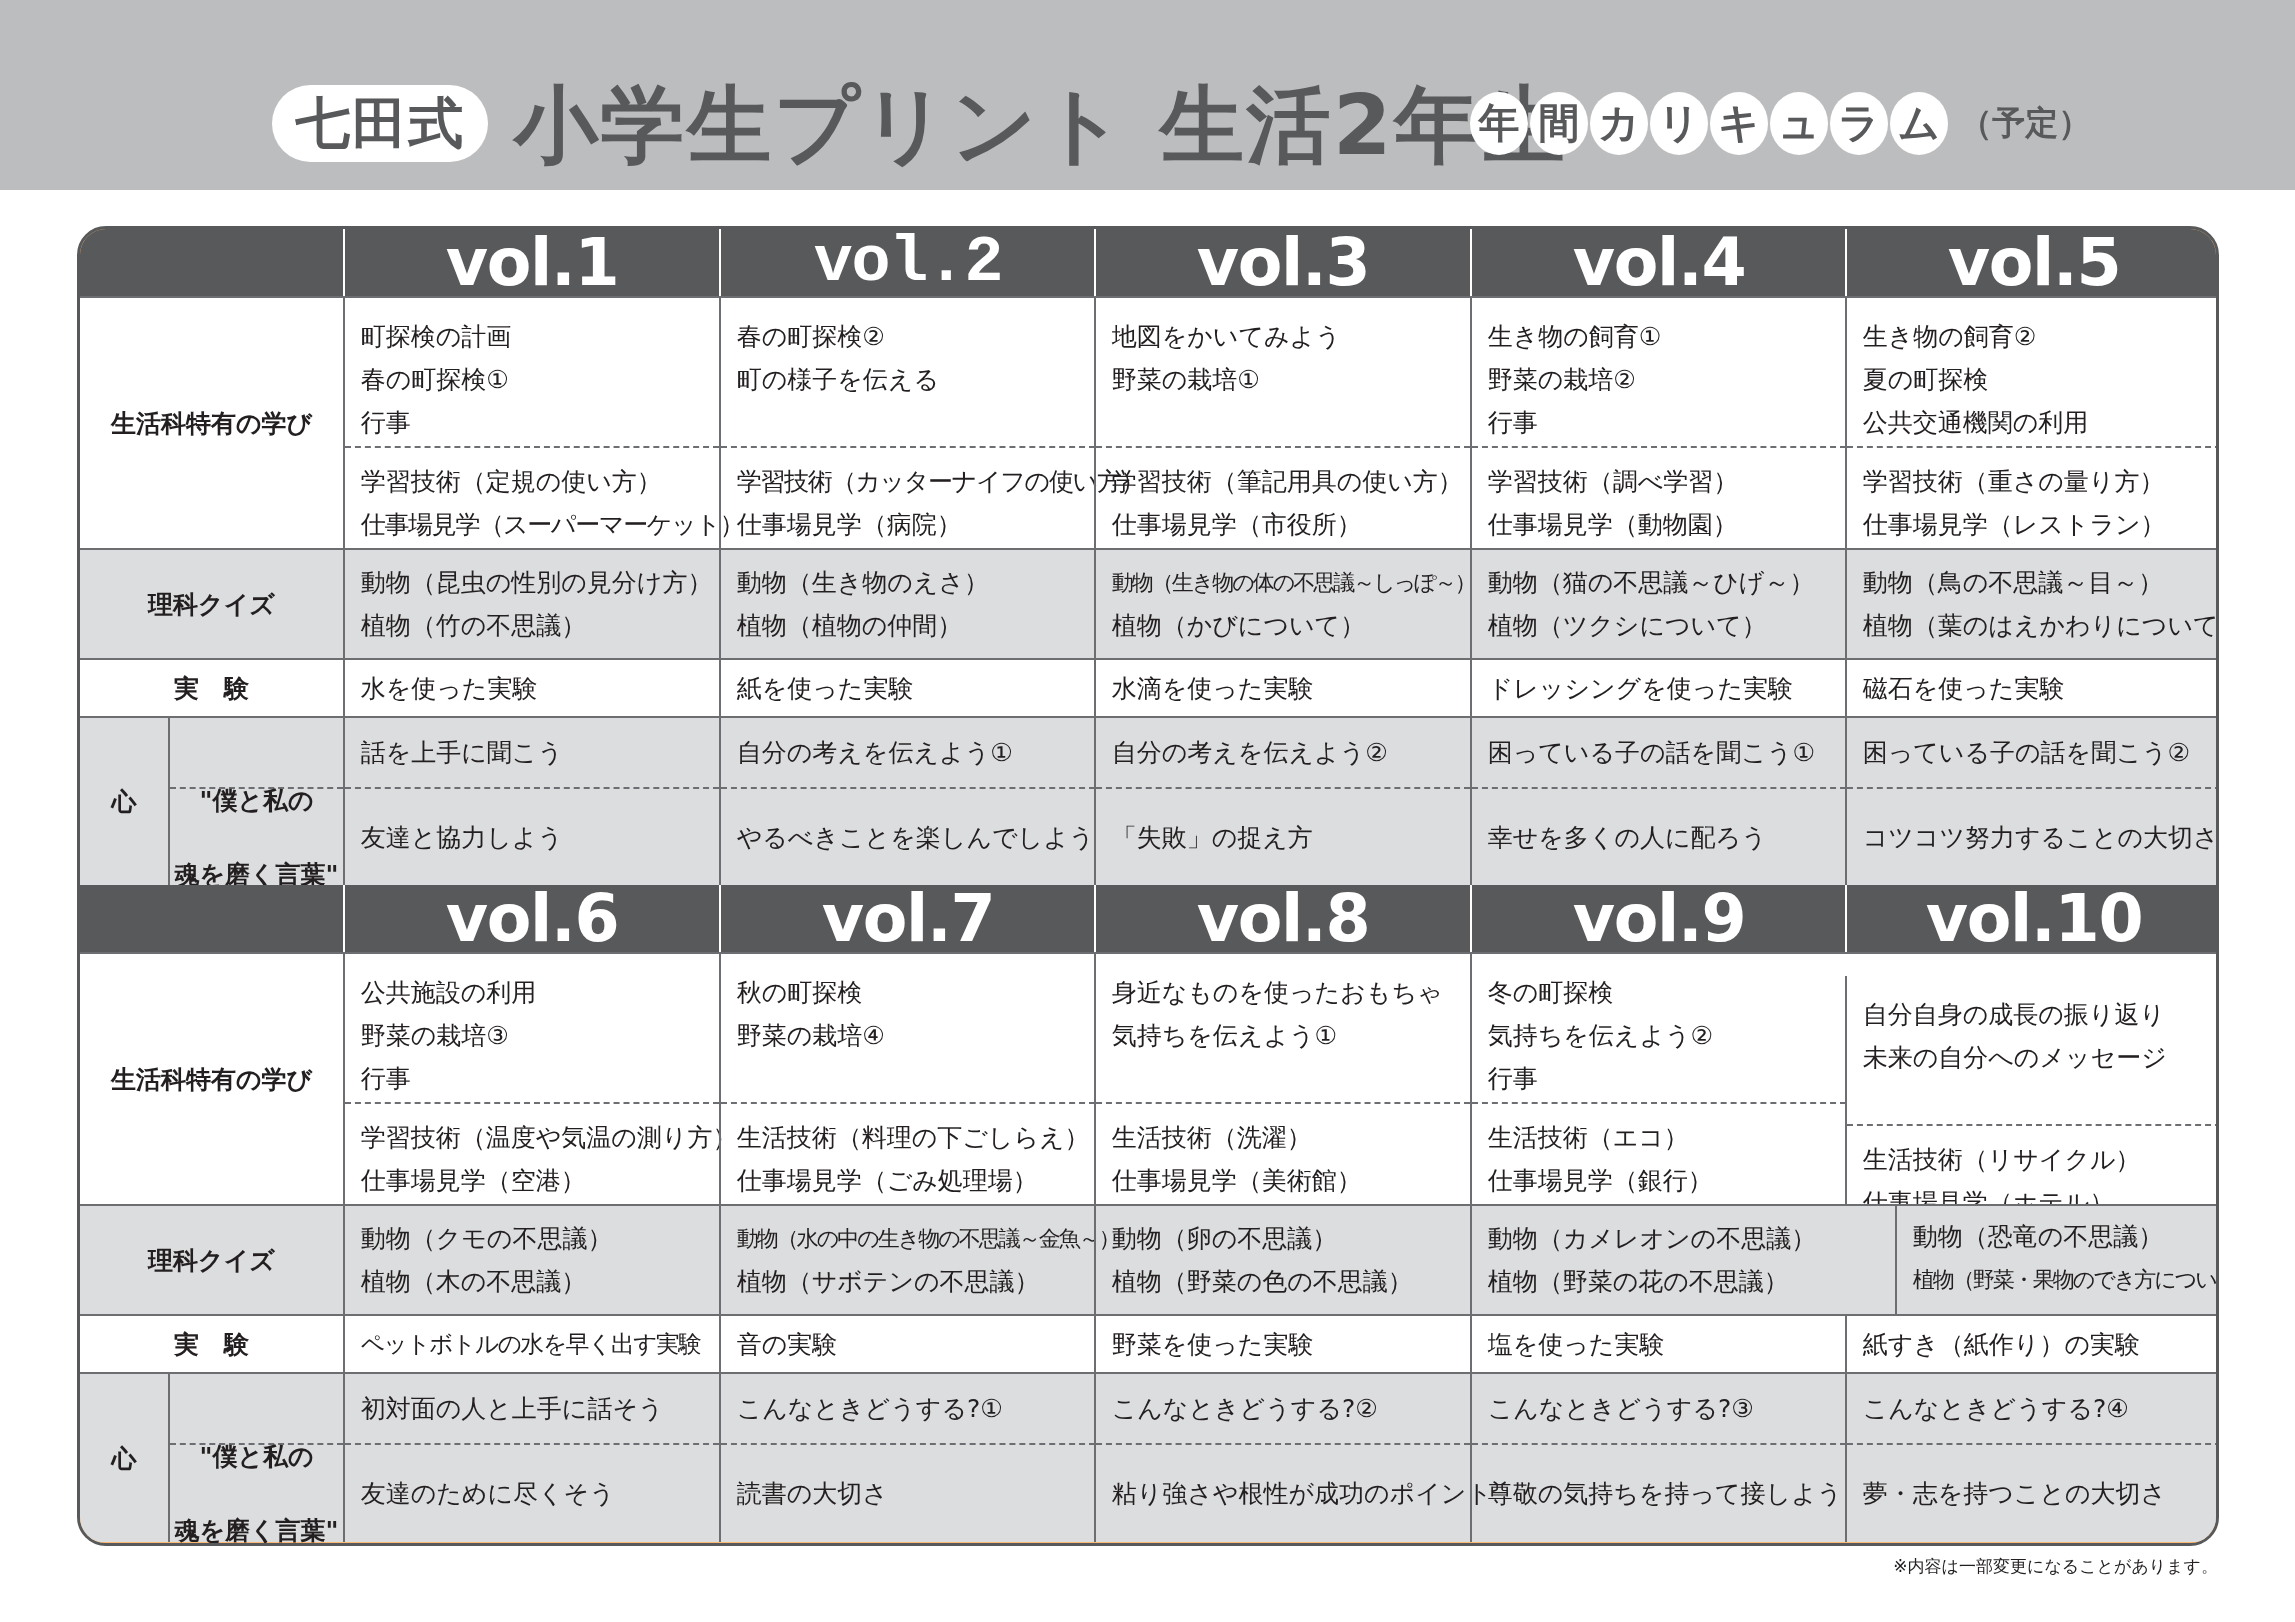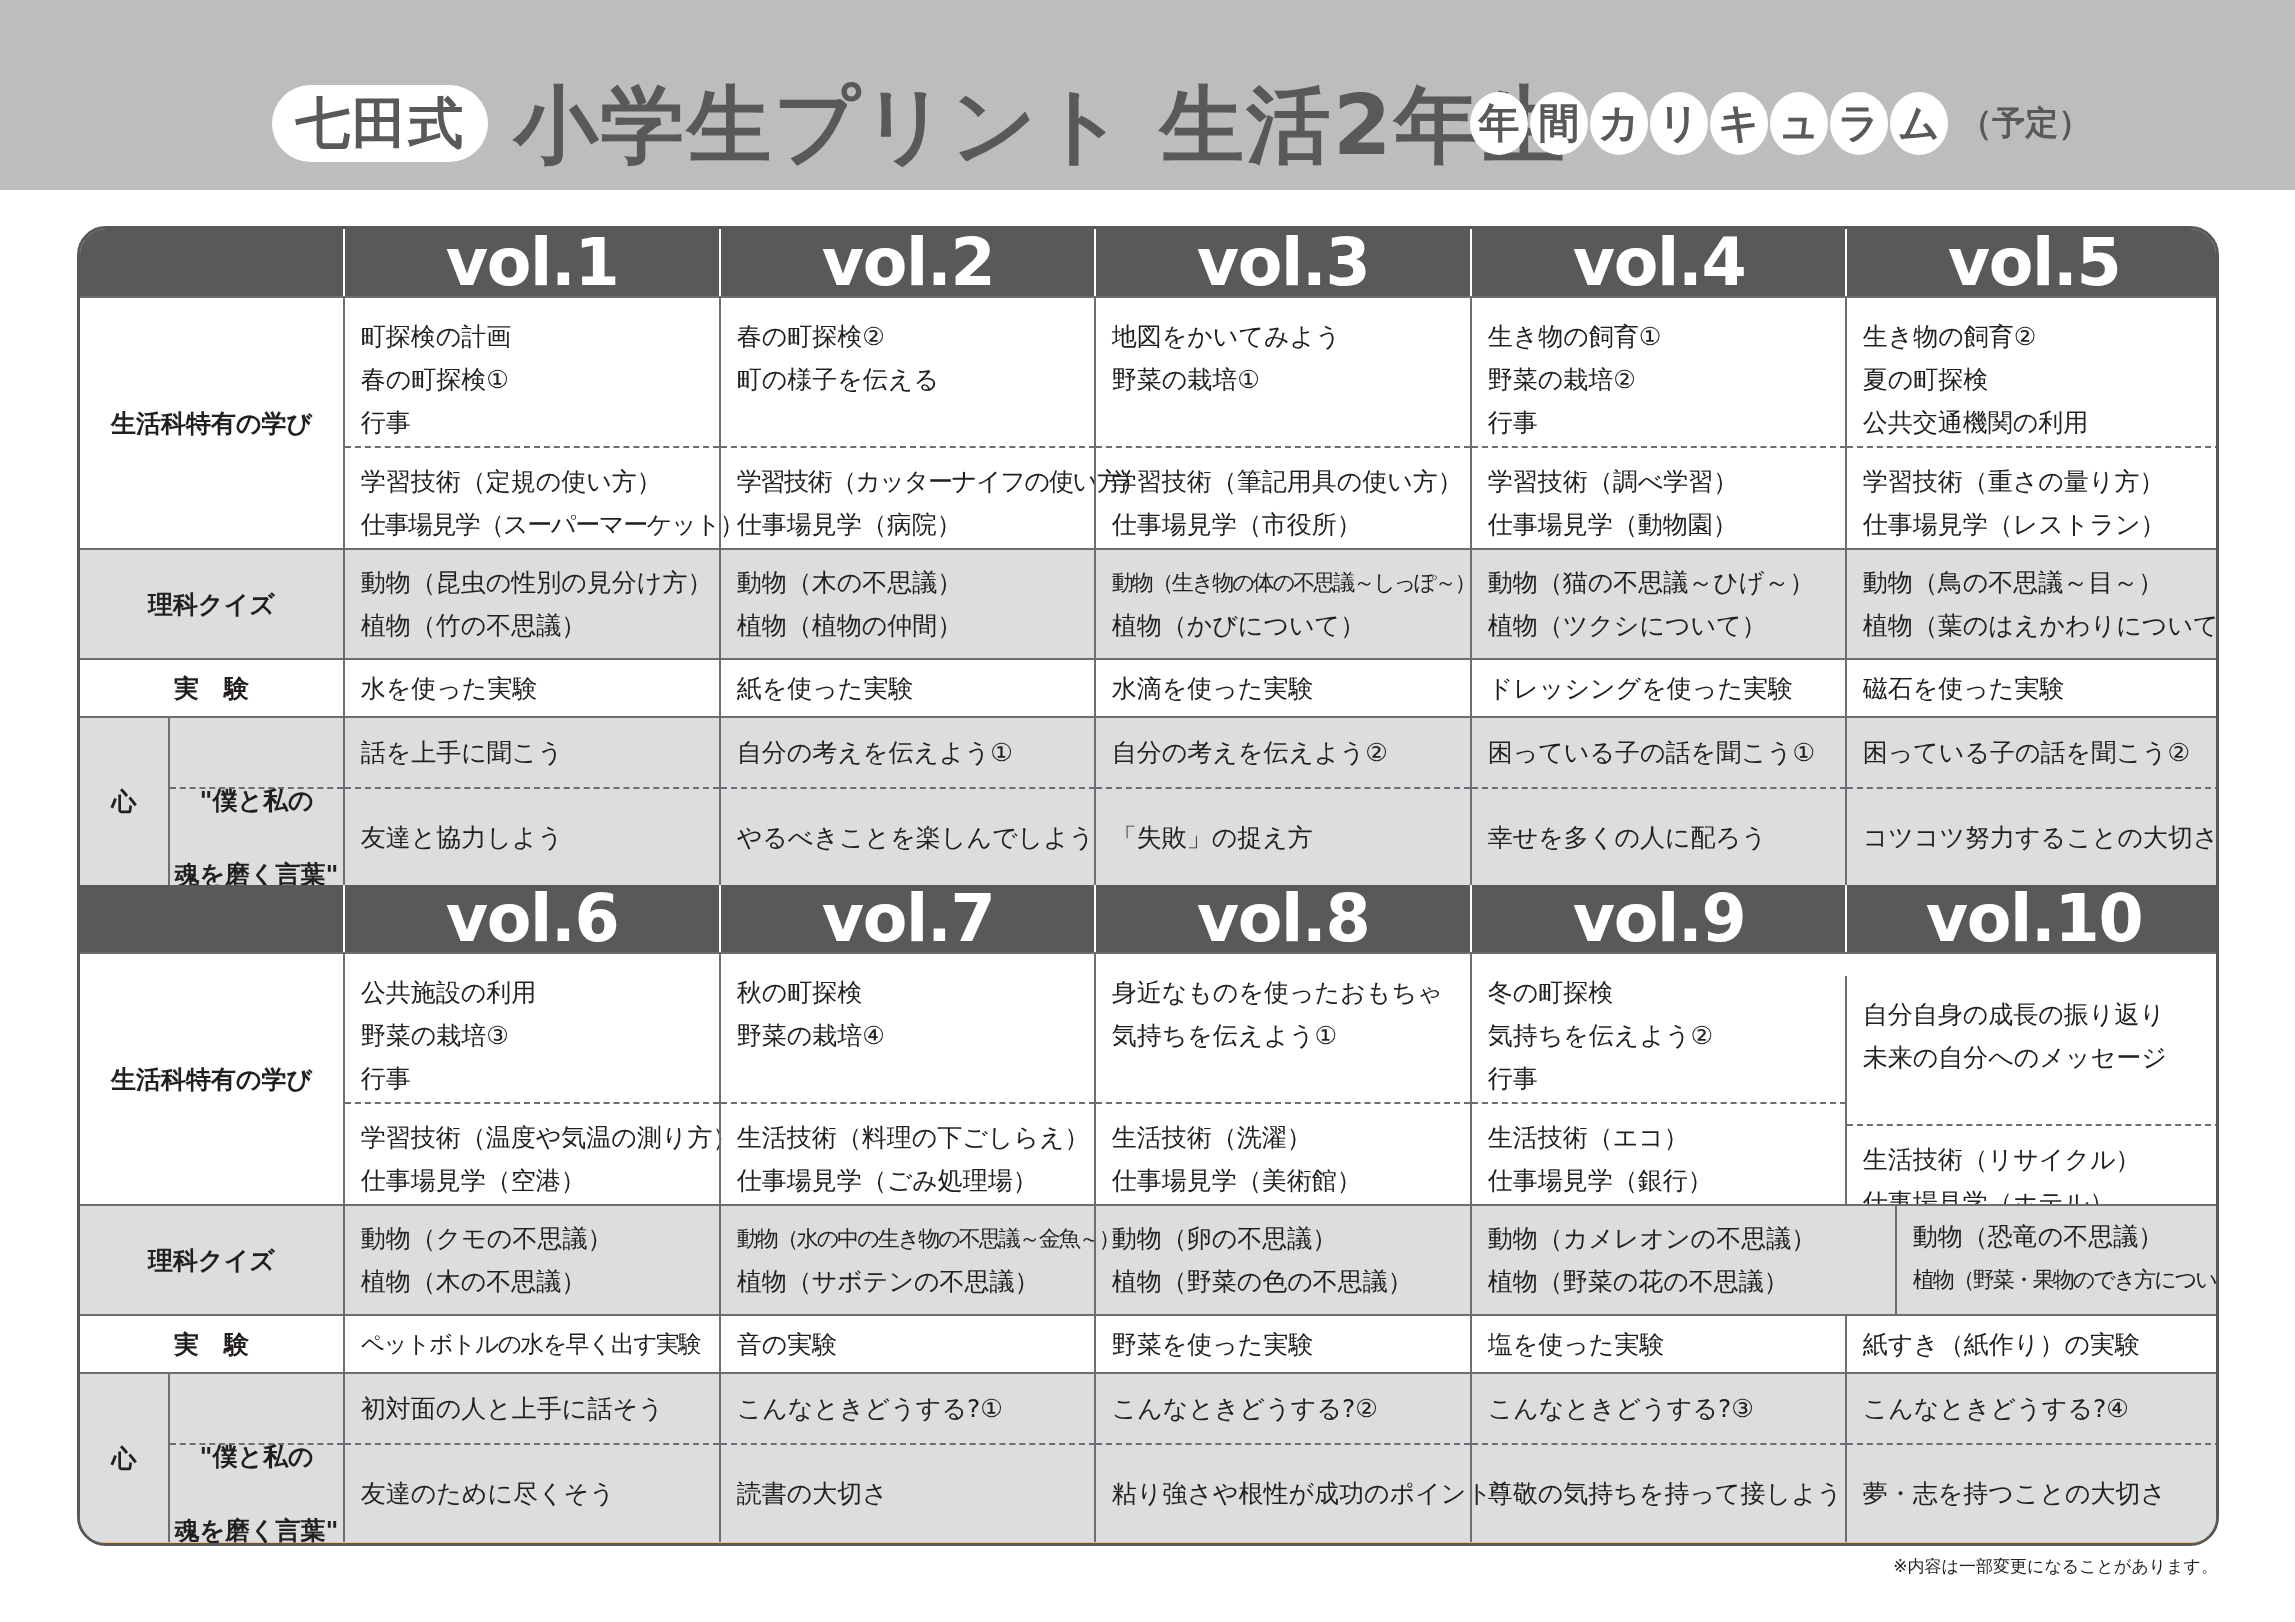--- a/index.html
+++ b/index.html
@@ -125,21 +125,21 @@
     <div class="badge-circle">ラ</div>
     <div class="badge-circle">ム</div>
     <span class="tentative">（予定）</span>
   </div>
 </div>
 
 <div class="table-frame" id="table-frame">
     <div class="half top">
       <div class="vol-header-row">
         <div class="vol-header-cell" style="left: 263px; width: 376px;">vol.1</div>
-        <div class="vol-header-cell" style="left: 639px; width: 376px;">vol.2</div>
+        <div class="vol-header-cell" style="left: 639px; width: 376px; font-family: Liberation Mono, monospace;">vol.2</div>
         <div class="vol-header-cell" style="left: 1014px; width: 376px;">vol.3</div>
         <div class="vol-header-cell" style="left: 1390px; width: 376px;">vol.4</div>
         <div class="vol-header-cell" style="left: 1765px; width: 376px;">vol.5</div>
       </div>
       <div class="row white" style="top: 67px; height: 253px;">
         <div class="row-label">生活科特有の学び</div>
         <div class="cell" style="left: 263px; width: 376px; padding: 0px;">
           <div class="sub-upper">
             <div class="line">町探検の計画</div>
             <div class="line">春の町探検①</div>
@@ -193,21 +193,21 @@
           </div>
         </div>
       </div>
       <div class="row gray" style="top: 319px; height: 110px;">
         <div class="row-label">理科クイズ</div>
         <div class="cell center-v" style="left: 263px; width: 376px;">
           <div class="line">動物（昆虫の性別の見分け方）</div>
           <div class="line">植物（竹の不思議）</div>
         </div>
         <div class="cell center-v" style="left: 639px; width: 376px;">
-          <div class="line">動物（木の不思議）</div>
+          <div class="line">動物（生き物のえさ）</div>
           <div class="line">植物（植物の仲間）</div>
         </div>
         <div class="cell center-v" style="left: 1014px; width: 376px;">
           <div class="line" style="letter-spacing: -2px; font-size: 22px;">動物（生き物の体の不思議～しっぽ～）</div>
           <div class="line">植物（かびについて）</div>
         </div>
         <div class="cell center-v" style="left: 1390px; width: 376px;">
           <div class="line">動物（猫の不思議～ひげ～）</div>
           <div class="line">植物（ツクシについて）</div>
         </div>

